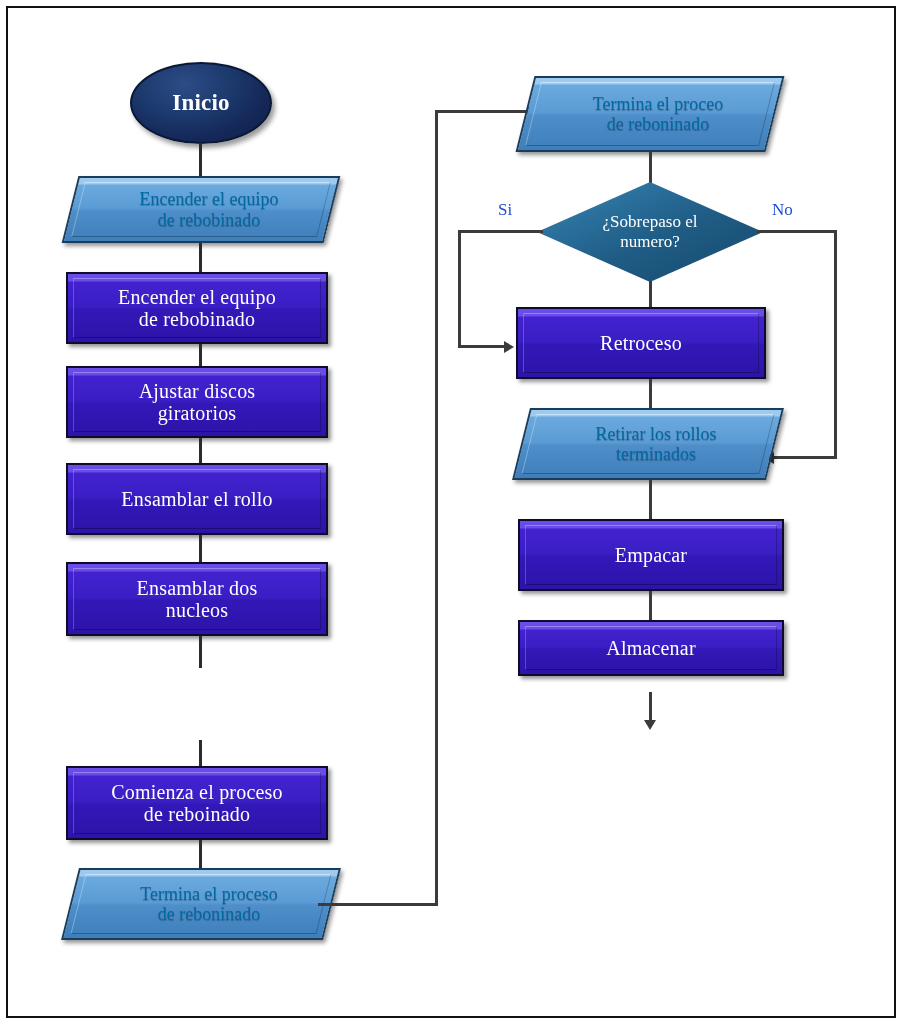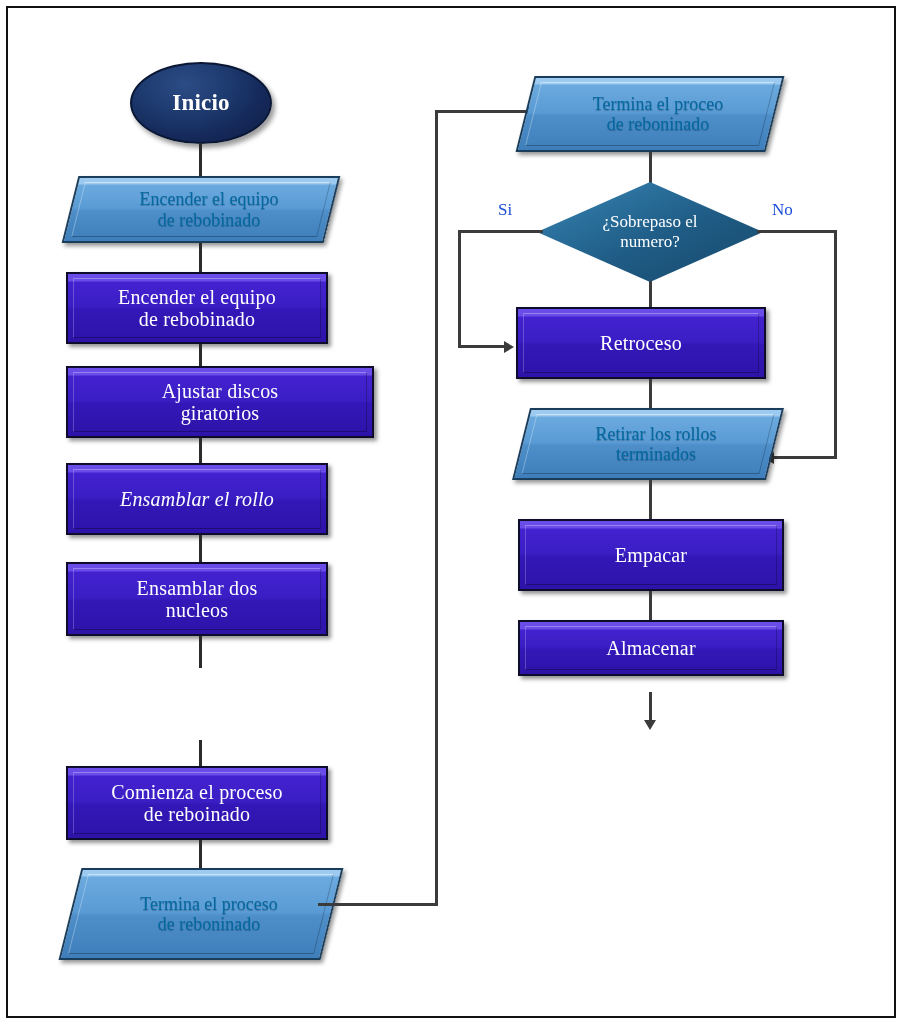--- a/index.html
+++ b/index.html
@@ -157,28 +157,28 @@
 
   <div class="conn-dark-v" style="left:199px; top:243px; height:31px;"></div>
 
   <div class="node proc" style="left:66px; top:272px; width:262px; height:72px;">
     <span>Encender el equipo
 de rebobinado</span>
   </div>
 
   <div class="conn-dark-v" style="left:199px; top:344px; height:24px;"></div>
 
-  <div class="node proc" style="left:66px; top:366px; width:308px; height:72px;">
+  <div class="node proc" style="left:66px; top:366px; width:262px; height:72px;">
     <span>Ajustar discos
 giratorios</span>
   </div>
 
   <div class="conn-dark-v" style="left:199px; top:438px; height:27px;"></div>
 
-  <div class="node proc" style="left:66px; top:463px; width:262px; height:72px;font-style:italic;">
+  <div class="node proc" style="left:66px; top:463px; width:262px; height:72px;">
     <span>Ensamblar el rollo</span>
   </div>
 
   <div class="conn-dark-v" style="left:199px; top:535px; height:29px;"></div>
 
   <div class="node proc" style="left:66px; top:562px; width:262px; height:74px;">
     <span>Ensamblar dos
 nucleos</span>
   </div>
 
@@ -187,21 +187,21 @@
 
   <div class="conn-dark-v" style="left:199px; top:740px; height:28px;"></div>
 
   <div class="node proc" style="left:66px; top:766px; width:262px; height:74px;">
     <span>Comienza el proceso
 de reboinado</span>
   </div>
 
   <div class="conn-dark-v" style="left:199px; top:840px; height:32px;"></div>
 
-  <div class="io-wrap" style="left:70px; top:868px; width:262px; height:92px;">
+  <div class="io-wrap" style="left:70px; top:868px; width:262px; height:72px;">
     <div class="io-shape"></div>
     <div class="io-text">Termina el proceso
 de reboninado</div>
   </div>
 
   <div class="conn-h" style="left:318px; top:903px; width:120px;"></div>
   <div class="conn-v" style="left:435px; top:110px; height:795px;"></div>
   <div class="conn-h" style="left:435px; top:110px; width:95px;"></div>
   <div class="arrow right" style="left:527px; top:106px;"></div>
 

